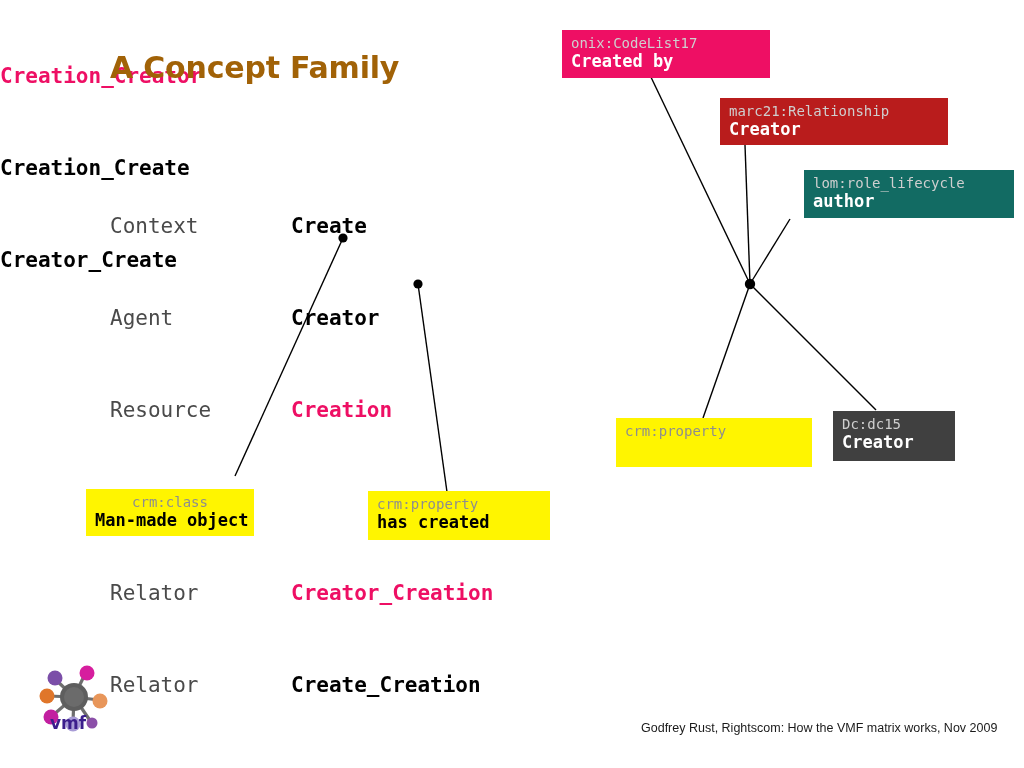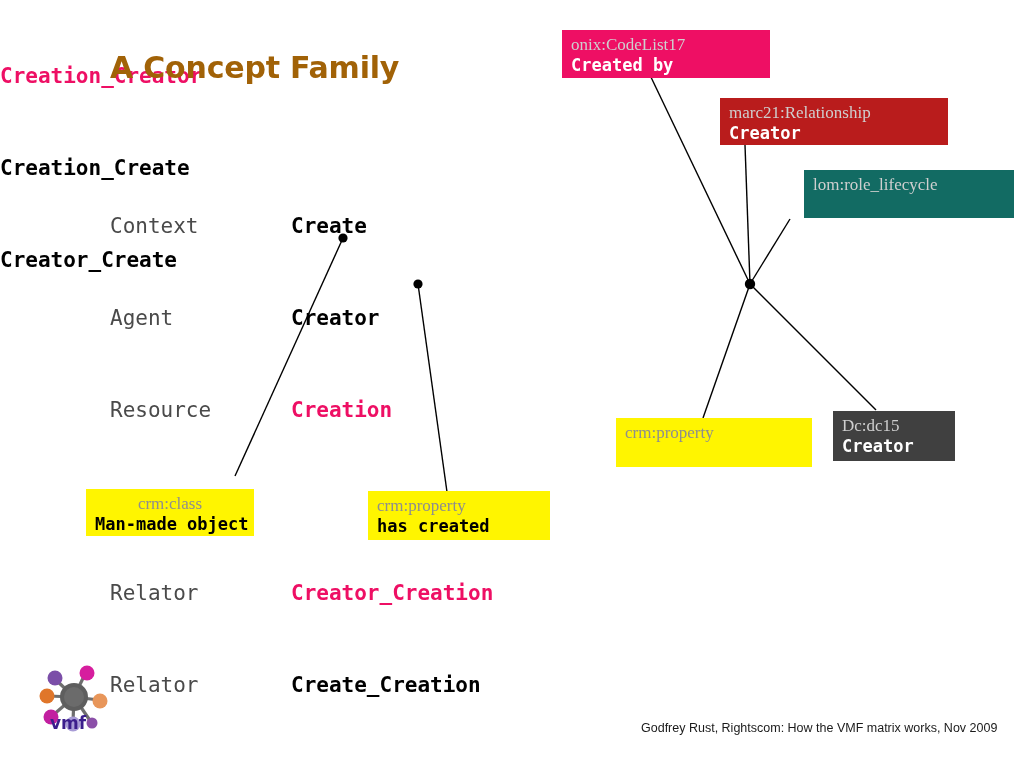--- a/index.html
+++ b/index.html
@@ -77,24 +77,23 @@
   
   .box {
     position: absolute;
     font-family: "DejaVu Sans Mono", monospace;
     padding: 5px 9px 7px 9px;
     box-sizing: border-box;
     line-height: 1.17;
   }
   .box .ns {
     display: block;
-    font-size: 17px;
+    font-size: 14px;
     font-weight: normal;
     white-space: nowrap;
-    font-family: Liberation Serif, serif;
   }
   .box .val {
     display: block;
     font-size: 17px;
     font-weight: bold;
     white-space: nowrap;
     margin-top: 1px;
   }
 
   .box.pinkbox   { background: #EE0F64; }
@@ -199,20 +198,21 @@
     <span class="val">Created by</span>
   </div>
 
   <div class="box bluebox" style="left:720px; top:98px; width:228px; height:47px;">
     <span class="ns">marc21:Relationship</span>
     <span class="val">Creator</span>
   </div>
 
   <div class="box tealbox" style="left:804px; top:170px; width:210px; height:48px;">
     <span class="ns">lom:role_lifecycle</span>
+    <span class="val">author</span>
   </div>
 
   <div class="box yellowbox" style="left:86px; top:489px; width:168px; height:47px;text-align:center;">
     <span class="ns">crm:class</span>
     <span class="val">Man-made object</span>
   </div>
 
   <div class="box yellowbox" style="left:368px; top:491px; width:182px; height:49px;">
     <span class="ns">crm:property</span>
     <span class="val">has created</span>

